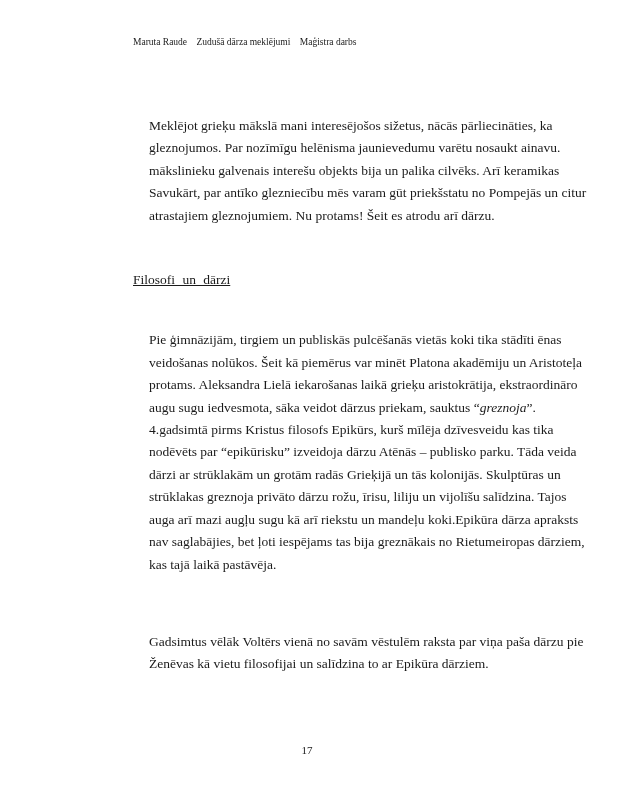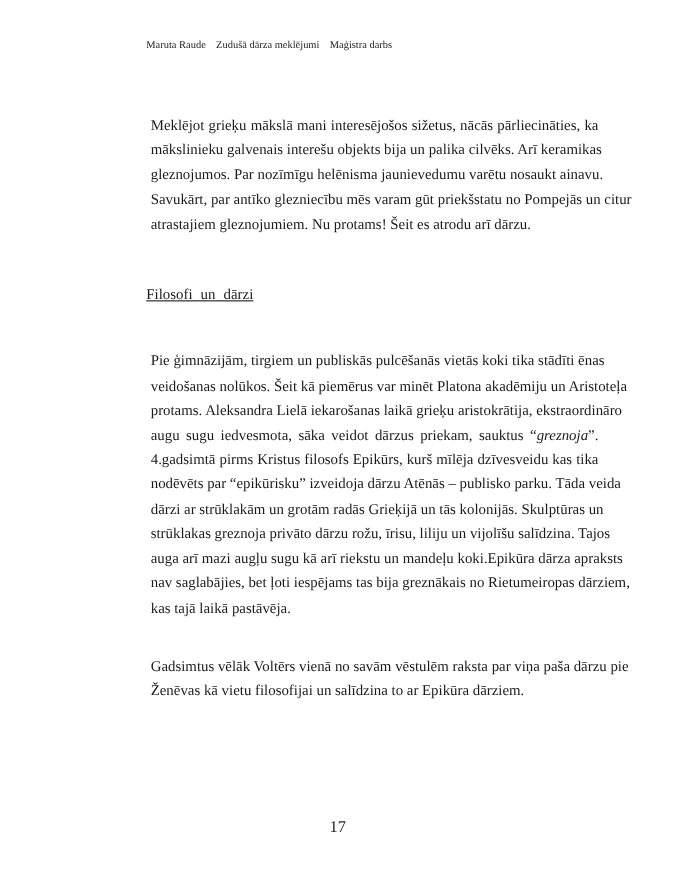--- a/index.html
+++ b/index.html
@@ -26,21 +26,21 @@
     .page-header span { margin-right: 7px; }
     .content {
       position: absolute;
       left: 133px;
       top: 99px;
       width: 415px;
       font-size: 13.5px;
       line-height: 22.4px;
     }
     .para {
-      margin: 4px;
+      margin: 16px;
       text-align: justify;
       text-align-last: left;
     }
     .para .line {
       display: block;
       text-align: justify;
       text-align-last: justify;
       white-space: nowrap;
     }
     .para .line.last {
@@ -54,38 +54,38 @@
       line-height: 22.4px;
       word-spacing: 4px;
     }
     .gap { height: 23px; }
     .page-number {
       position: absolute;
       left: 0;
       width: 614px;
       top: 744px;
       text-align: center;
-      font-size: 15px;
+      font-size: 11px;
       color: #222;
     }
   </style>
 </head>
 <body>
 
 <div class="page-header">
   <span>Maruta Raude</span>
   <span>Zudušā dārza meklējumi</span>
   <span>Maģistra darbs</span>
 </div>
 
 <div class="content">
   <p class="para">
     <span class="line">Meklējot grieķu mākslā mani interesējošos sižetus, nācās pārliecināties, ka</span>
+    <span class="line">gleznojumos. Par nozīmīgu helēnisma jaunievedumu varētu nosaukt ainavu.</span>
     <span class="line">mākslinieku galvenais interešu objekts bija un palika cilvēks.  Arī keramikas</span>
-    <span class="line">gleznojumos. Par nozīmīgu helēnisma jaunievedumu varētu nosaukt ainavu.</span>
     <span class="line">Savukārt, par antīko glezniecību mēs varam gūt priekšstatu no Pompejās un citur</span>
     <span class="line last">atrastajiem gleznojumiem.  Nu protams!  Šeit es atrodu arī dārzu.</span>
   </p>
 
   <div class="section-title">Filosofi  un  dārzi</div>
 
   <p class="para">
     <span class="line">Pie ģimnāzijām, tirgiem un publiskās  pulcēšanās vietās koki tika stādīti ēnas</span>
     <span class="line">veidošanas nolūkos. Šeit kā piemērus var minēt Platona akadēmiju un Aristoteļa</span>
     <span class="line">protams.  Aleksandra  Lielā iekarošanas laikā grieķu aristokrātija, ekstraordināro</span>

